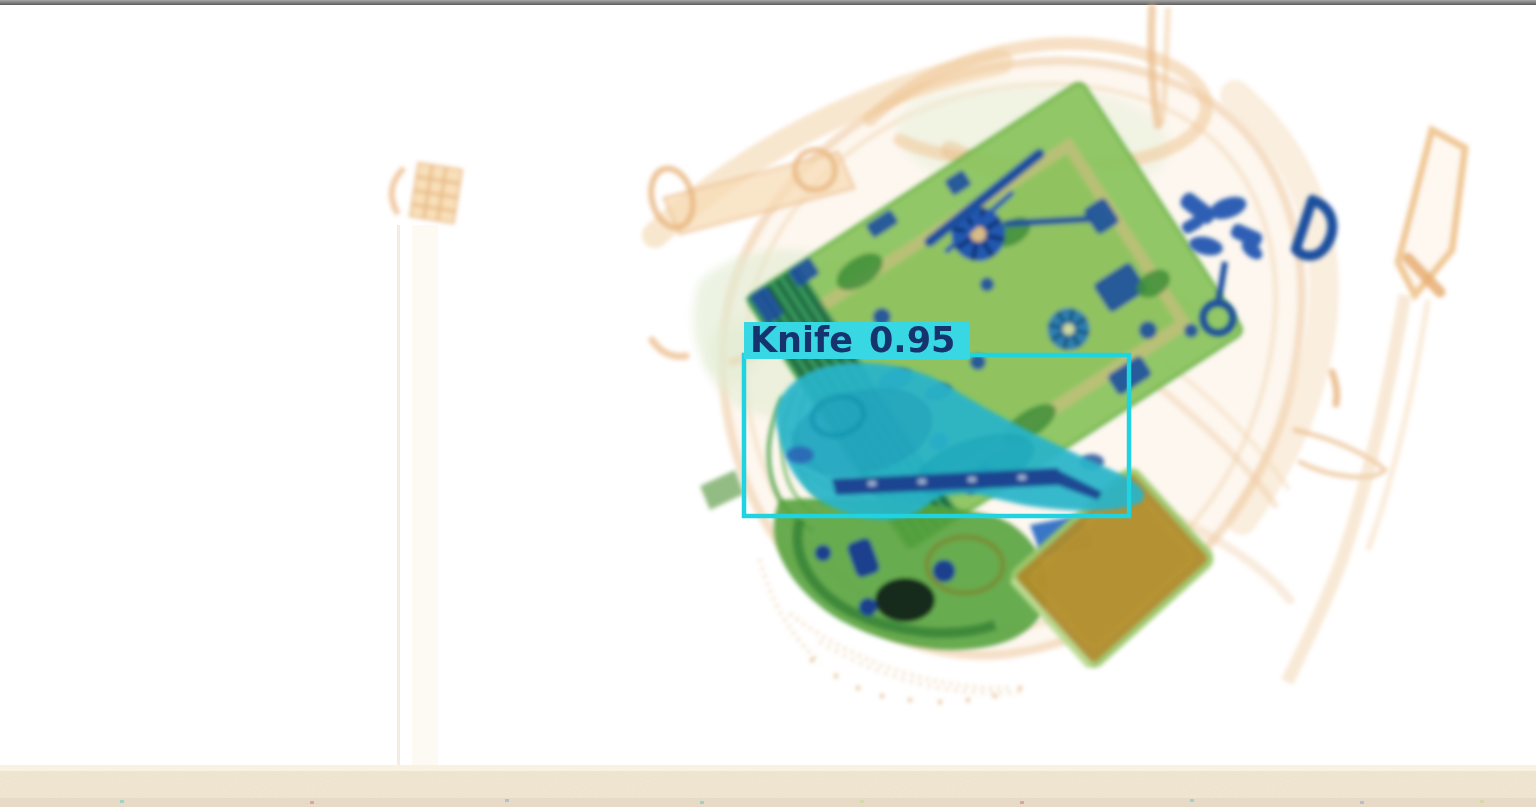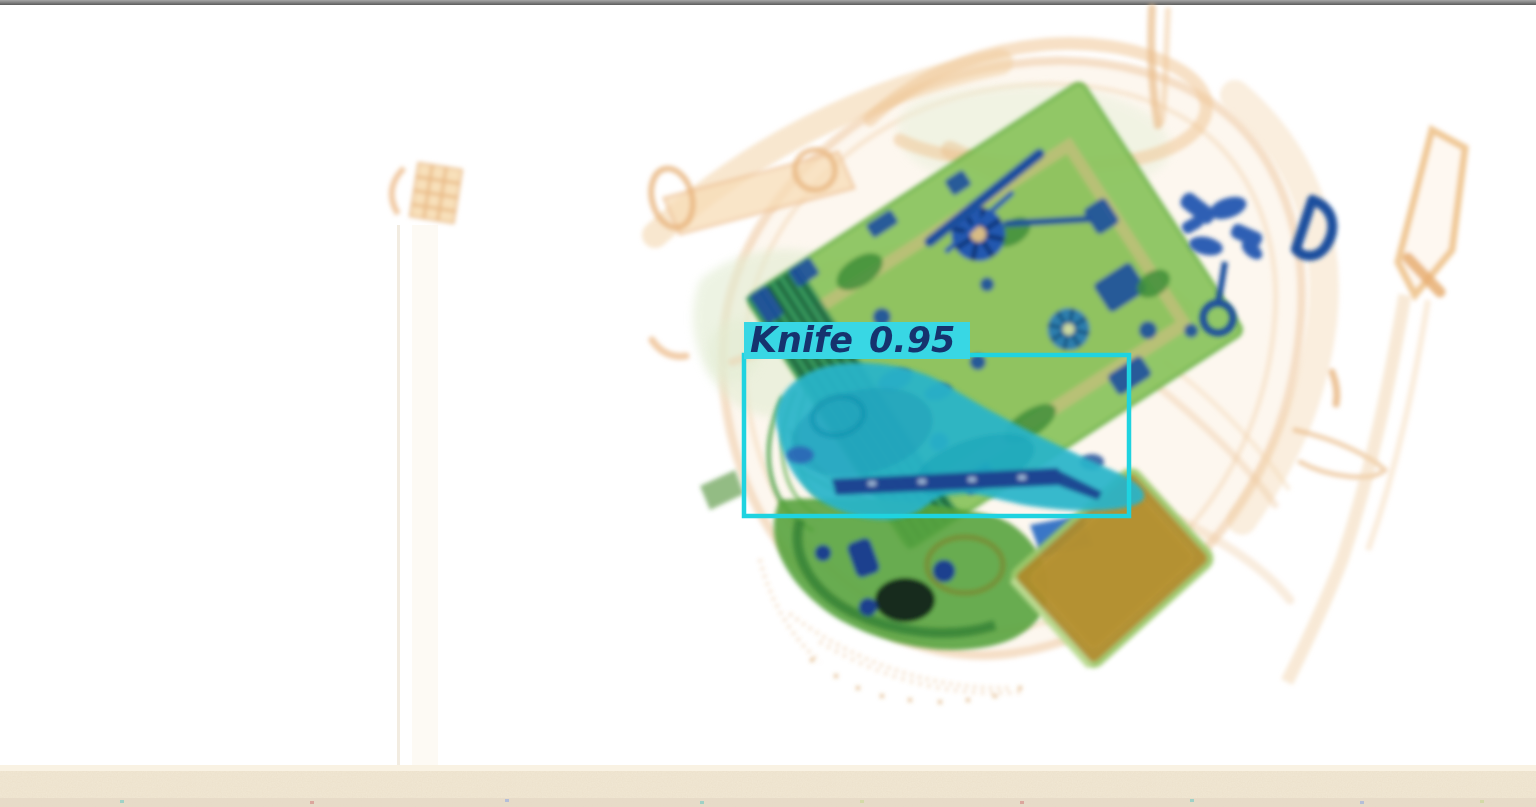--- a/index.html
+++ b/index.html
@@ -1,17 +1,17 @@
 <!DOCTYPE html>
 <html><head>
 <meta charset="utf-8">
 <style>
   html,body{margin:0;padding:0;background:#fff;}
   body{width:1536px;height:807px;overflow:hidden;font-family:"DejaVu Sans","Liberation Sans",sans-serif;}
-  .stage{position:relative;width:1536px;height:807px;background:#ffffff;font-style:italic;}
+  .stage{position:relative;width:1536px;height:807px;background:#ffffff;}
   .top-bar{position:absolute;left:0;top:0;width:1536px;height:5px;
            background:linear-gradient(#a6a6a6 0%,#8a8a8a 40%,#5c5c5c 100%);}
   svg{position:absolute;left:0;top:0;}
   .det-label-text{font-family:"DejaVu Sans","Liberation Sans",sans-serif;font-weight:bold;font-size:35px;}
 </style>
 </head>
 <body>
 
 <div class="stage">
   <div class="top-bar"></div>

